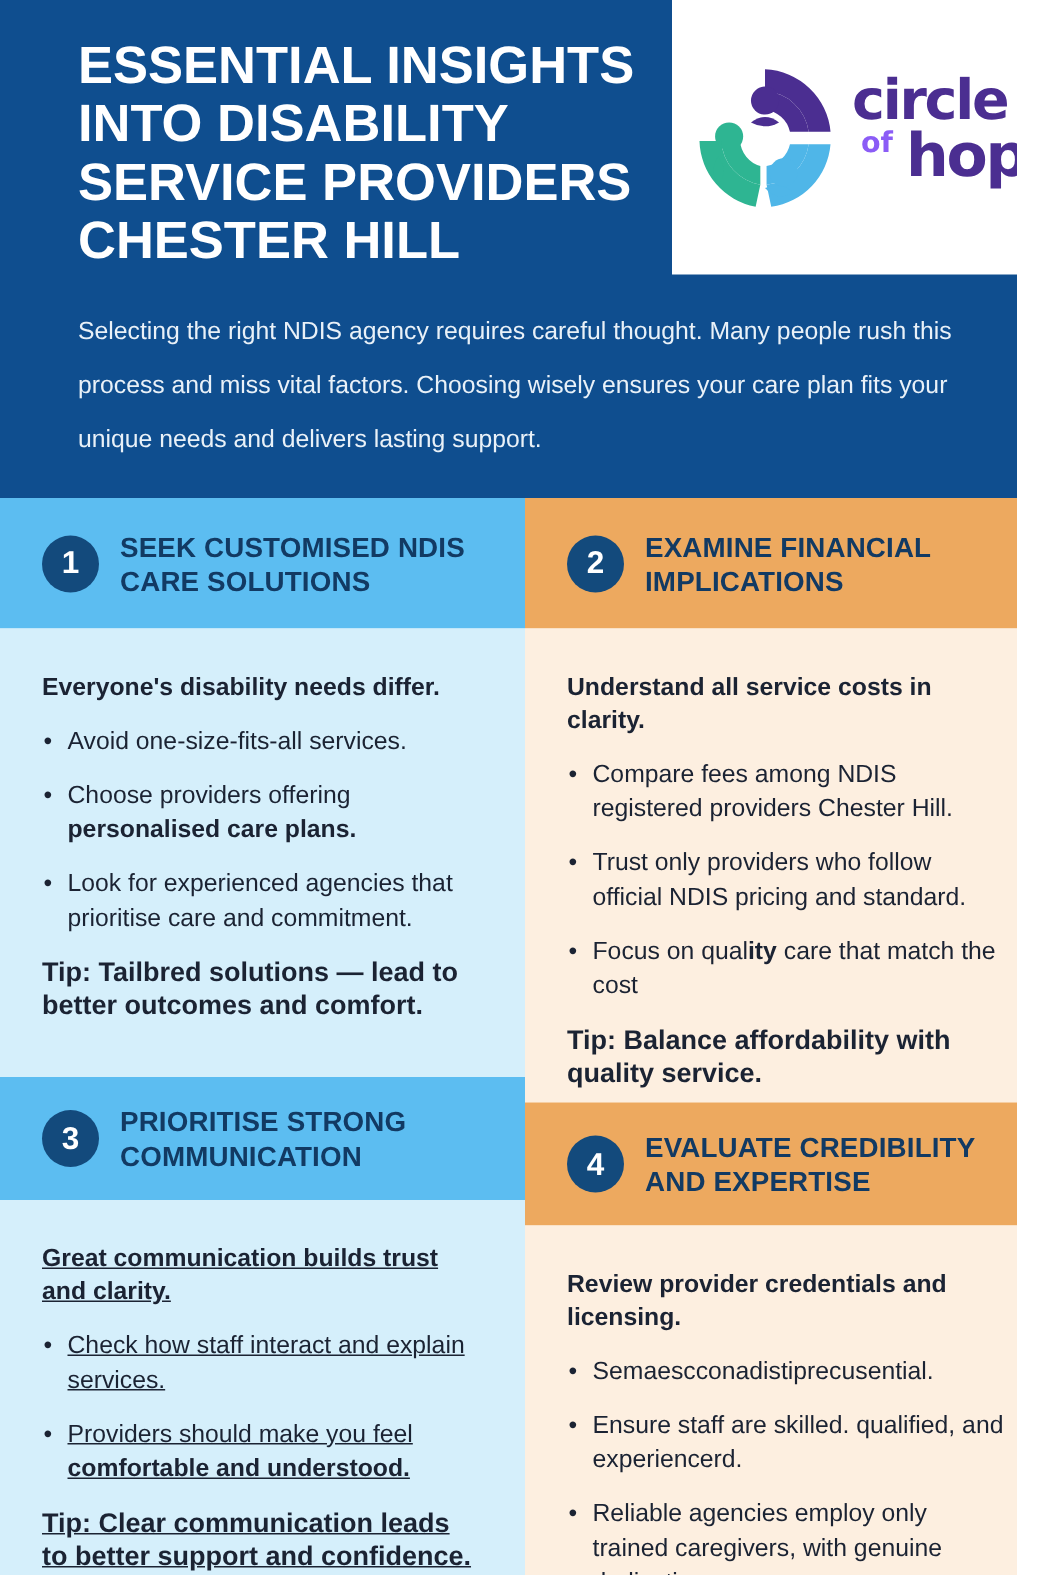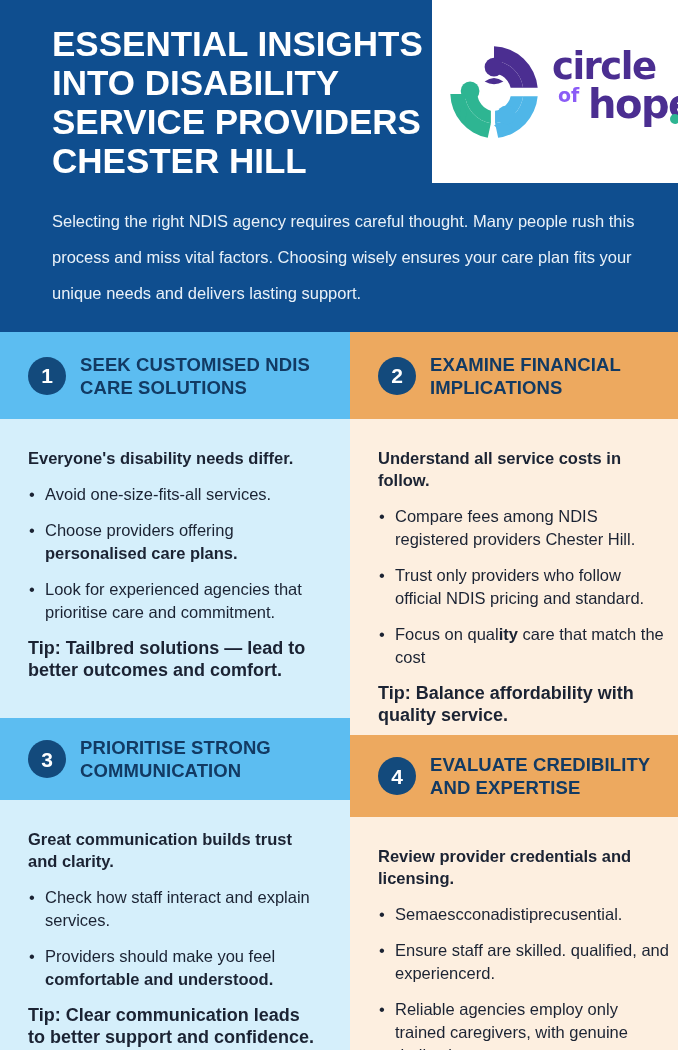--- a/index.html
+++ b/index.html
@@ -11,21 +11,21 @@
     position:relative;
   }
   .page { position:relative; width:678px; height:1050px; overflow:hidden; }
 
   
   .header {
     position:absolute; left:0; top:0; width:700px; height:332px;
     background:#0F4E8F;
   }
   .logo-box {
-    position:absolute; right:16px; top:0; width:252px; height:183px;
+    position:absolute; right:0; top:0; width:252px; height:183px;
     background:#FFFFFF;
     display:flex; align-items:center; justify-content:flex-start;
     padding-left:10px;
   }
   .logo-mark { width:104px; height:104px; flex:0 0 104px; }
   .logo-type { margin-left:6px; position:relative; width:128px; height:100px; }
   .logo-word-circle {
     position:absolute; left:0; top:6px;
     font-family:"DejaVu Sans", sans-serif;
     font-weight:700; font-size:37px; letter-spacing:-1.5px;
@@ -140,21 +140,21 @@
   #card1 { top:0;   }
   #card1 .card-head { height:87px; }
   #card1 .card-body { height:299px; }
 
   #card2 { top:0;   }
   #card2 .card-head { height:87px; }
   #card2 .card-body { height:316px; }
 
   #card3 { top:386px; }
   #card3 .card-head { height:82px; }
-  #card3 .card-body { height:250px; }
+  #card3 .card-body { height:250px;text-decoration:underline; }
 
   #card4 { top:403px; }
   #card4 .card-head { height:82px; }
   #card4 .card-body { height:233px; }
 
   
   .gap { position:absolute; left:0; width:350px; }
   .gap-blue   { background:#D5EFFB; }
   .gap-orange { background:#FDEFE0; }
 </style>
@@ -237,21 +237,21 @@
     <div class="col col-right">
       <div class="gap gap-orange" style="top:316px;height:87px;"></div>
       <div class="gap gap-orange" style="top:636px;height:82px;"></div>
 
       <div class="card theme-orange" id="card2">
         <div class="card-head">
           <span class="badge">2</span>
           <span class="card-head-title">EXAMINE FINANCIAL IMPLICATIONS</span>
         </div>
         <div class="card-body">
-          <div class="lead">Understand all service costs in follow.</div>
+          <div class="lead">Understand all service costs in clarity.</div>
           <ul class="bullets">
             <li><span>Compare fees among NDIS registered providers Chester Hill.</span></li>
             <li><span>Trust only providers who follow official NDIS pricing and standard.</span></li>
             <li>Focus on qual<b>ity</b> care that match the cost</li>
           </ul>
           <div class="tip">Tip: Balance affordability with quality service.</div>
         </div>
       </div>
 
       <div class="card theme-orange" id="card4">

